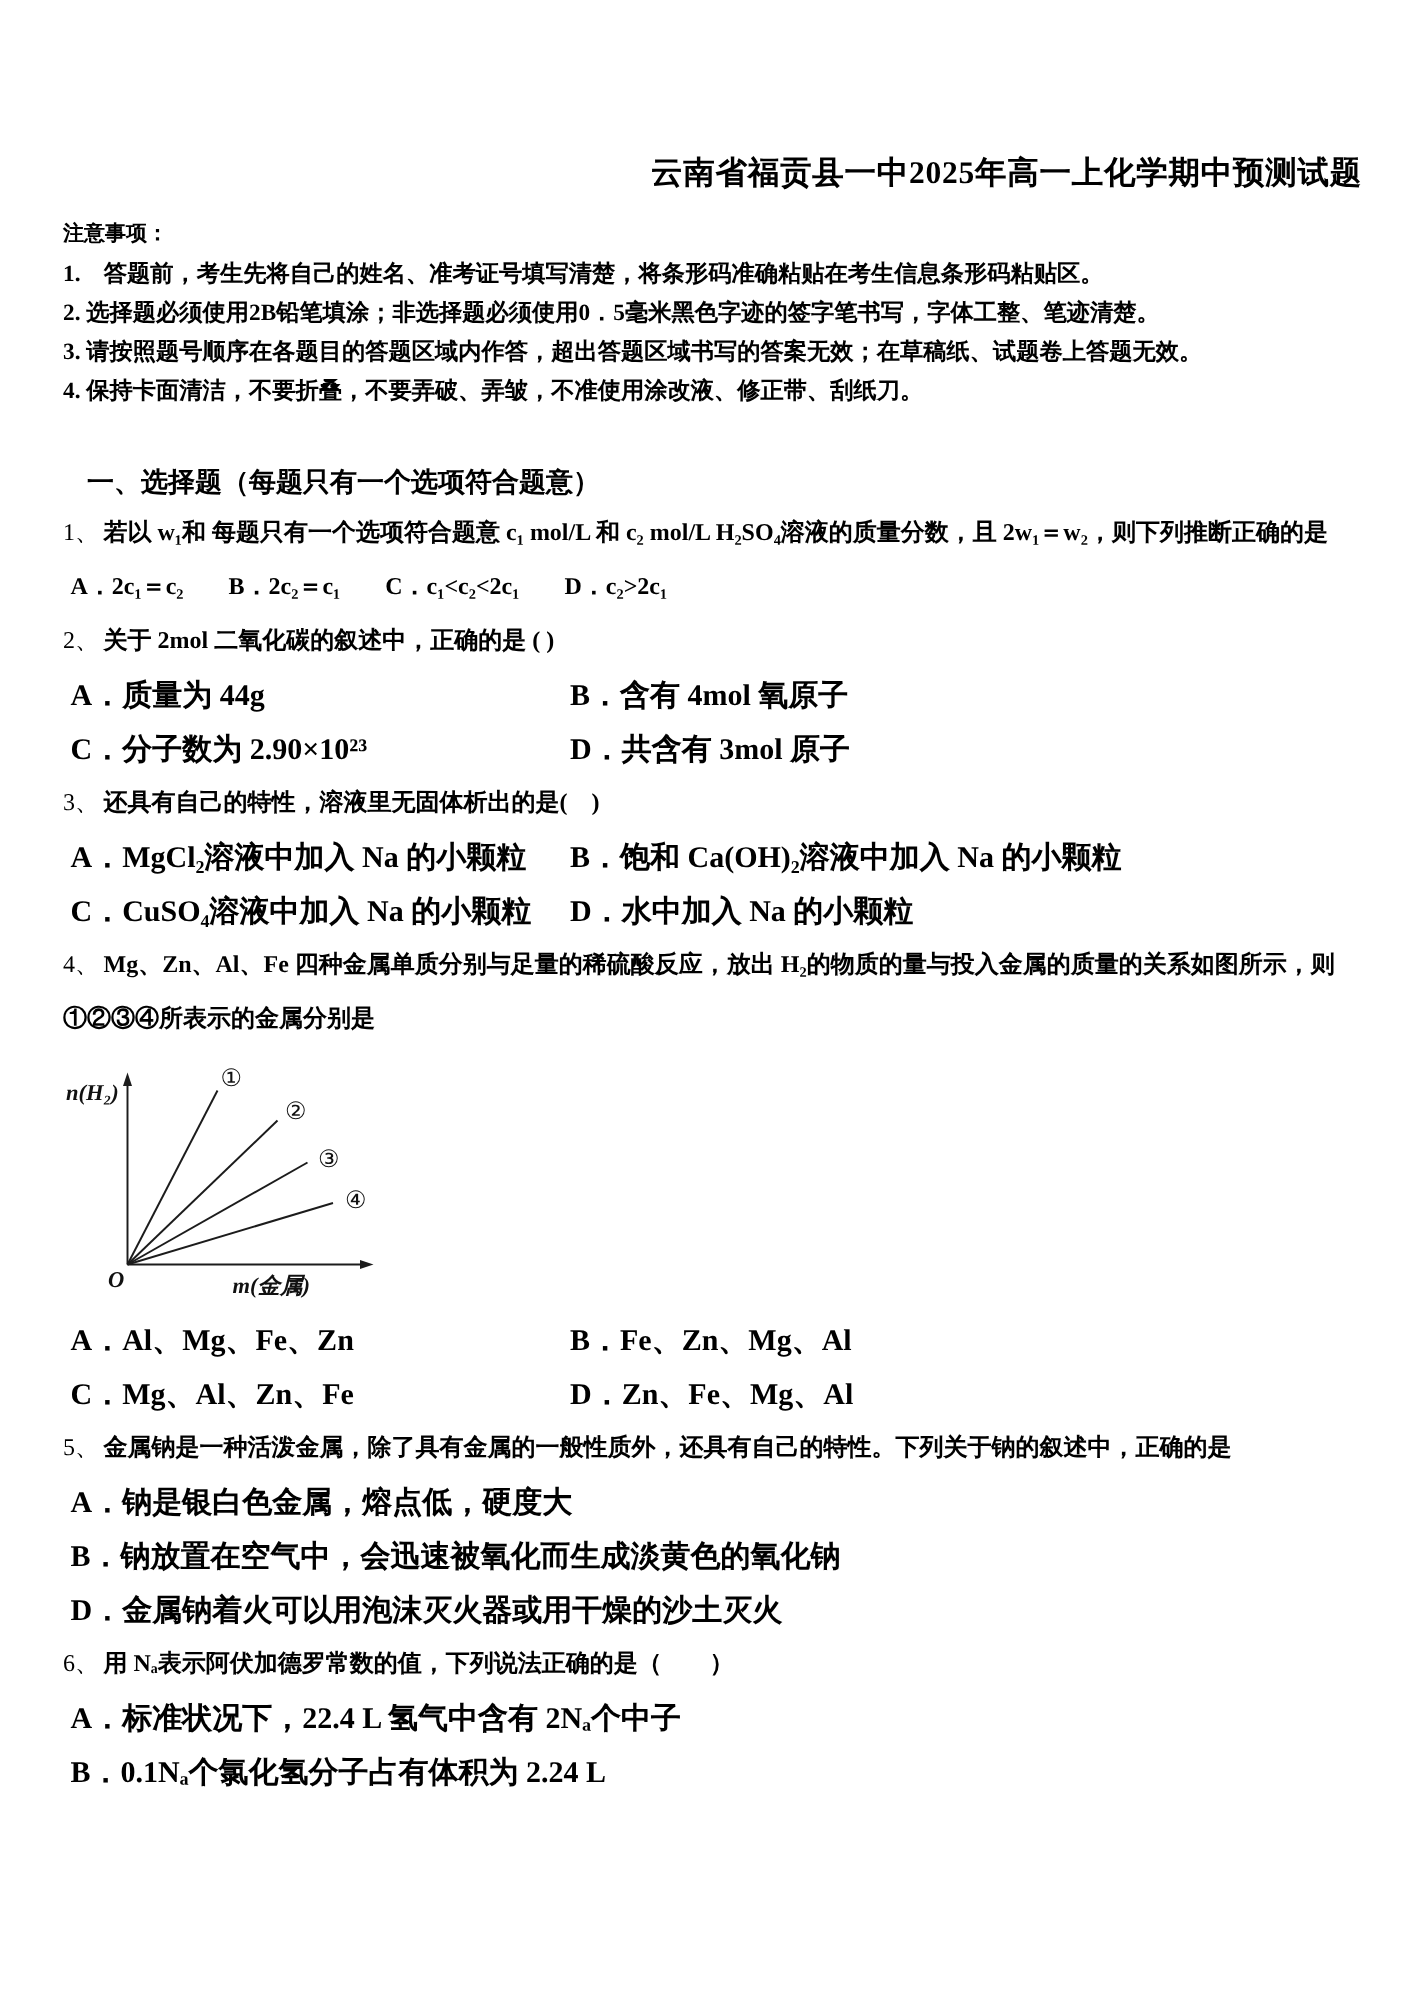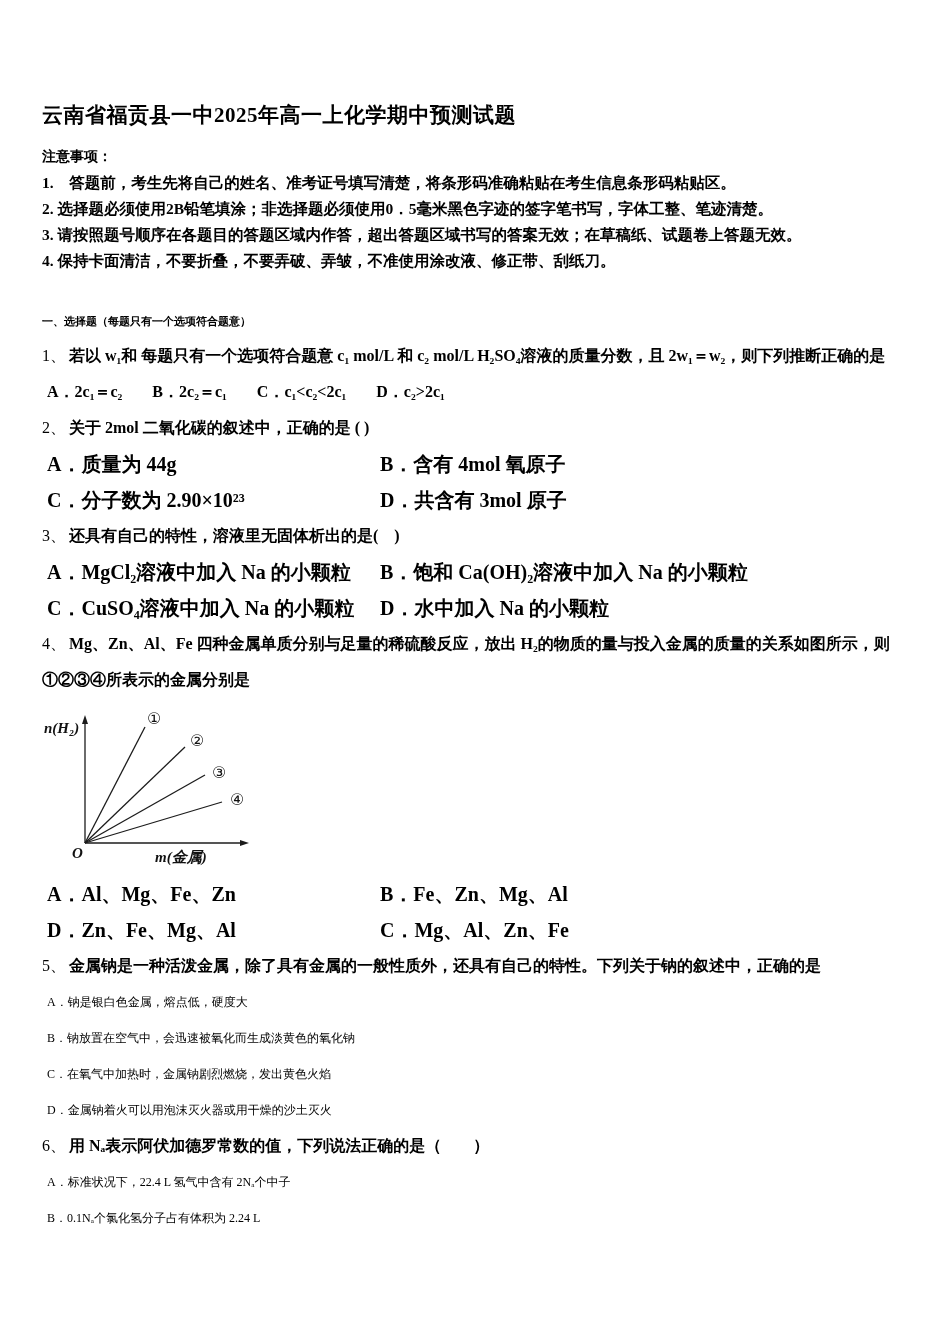--- a/index.html
+++ b/index.html
@@ -17,39 +17,39 @@
   }
   .page {
     box-sizing: border-box;
     width: 950px;
     padding: 100px 42px 0 42px;
   }
   .page-title {
     margin: 0;
     font-size: 21px;
     font-weight: 700;
-    text-align: left;
+    text-align: right;
     letter-spacing: 0.5px;
     line-height: 30px;
   }
   .notice-heading {
     margin: 14px 0 0 0;
     font-size: 14px;
     font-weight: 700;
     line-height: 26px;
   }
   .notice-item {
     margin: 0;
     font-size: 15.5px;
     font-weight: 700;
     line-height: 26px;
   }
   .section-heading {
-    margin: 34px 0 4px 0;
-    font-size: 11px;
+    margin: 34px 0 4px 16px;
+    font-size: 18px;
     font-weight: 700;
     line-height: 26px;
   }
   .question { margin: 0; }
   .stem {
     margin: 0;
     font-size: 16px;
     font-weight: 700;
     line-height: 36px;
   }
@@ -70,22 +70,22 @@
   .opts-grid2 {
     display: grid;
     grid-template-columns: 333px auto;
     padding-left: 5px;
     font-size: 20px;
     font-weight: 700;
     line-height: 36px;
   }
   .opts-col {
     padding-left: 5px;
-    font-size: 12px;
-    font-weight: 400;
+    font-size: 20px;
+    font-weight: 700;
     line-height: 36px;
   }
   .opts-col .opt { display: block; }
   .graph-wrap {
     margin: 4px 0 2px 0;
   }
   .graph-wrap svg { display: block; }
   .graph-line {
     stroke: #1c1c1c;
     stroke-width: 1.3;
@@ -177,31 +177,30 @@
 
         <text class="graph-label" x="2" y="31">n(H₂)</text>
         <text class="graph-label" x="30" y="156">O</text>
         <text class="graph-label" x="113" y="160">m(金属)</text>
       </svg>
     </div>
 
     <div class="opts-grid2">
       <span class="opt">A．Al、Mg、Fe、Zn</span>
       <span class="opt">B．Fe、Zn、Mg、Al</span>
+      <span class="opt">C．Mg、Al、Zn、Fe</span>
       <span class="opt">D．Zn、Fe、Mg、Al</span>
-      <span class="opt">C．Mg、Al、Zn、Fe</span>
     </div>
   </div>
 
   <div class="question">
     <p class="stem"><span class="qnum">5、</span><span>金属钠是一种活泼金属，除了具有金属的一般性质外，还具有自己的特性。下列关于钠的叙述中，正确的是</span></p>
     <div class="opts-col">
       <span class="opt">A．钠是银白色金属，熔点低，硬度大</span>
       <span class="opt">B．钠放置在空气中，会迅速被氧化而生成淡黄色的氧化钠</span>
-      <span class="opt">C．在氧气中加热时，金属钠剧烈燃烧，发出黄色火焰</span>
       <span class="opt">D．金属钠着火可以用泡沫灭火器或用干燥的沙土灭火</span>
     </div>
   </div>
 
   <div class="question">
     <p class="stem"><span class="qnum">6、</span><span>用 Nₐ表示阿伏加德罗常数的值，下列说法正确的是（　　）</span></p>
     <div class="opts-col">
       <span class="opt">A．标准状况下，22.4 L 氢气中含有 2Nₐ个中子</span>
       <span class="opt">B．0.1Nₐ个氯化氢分子占有体积为 2.24 L</span>
     </div>

